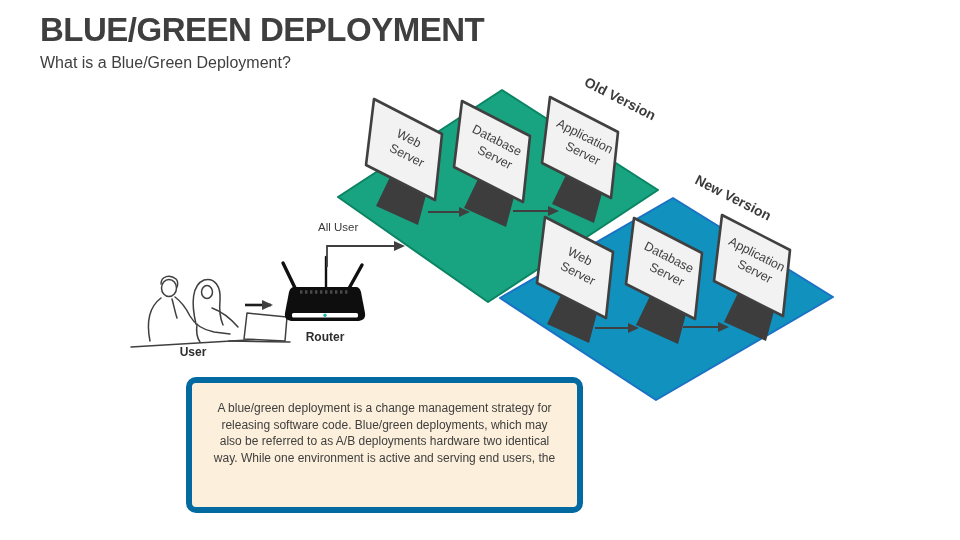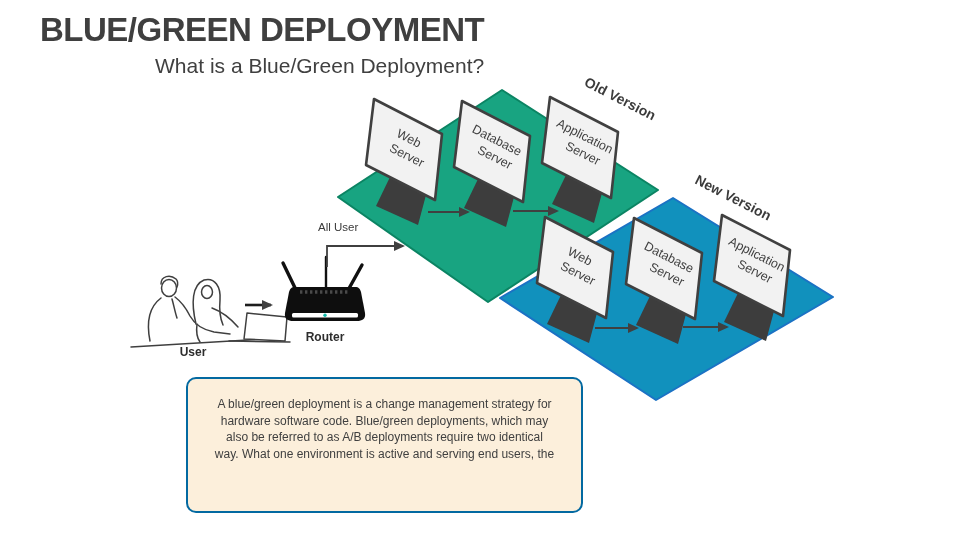--- a/index.html
+++ b/index.html
@@ -9,21 +9,21 @@
   }
   .slide { position:absolute; inset:0;padding-left:28px; }
 
   
   .header { position:absolute; left:40px; top:12px; }
   .header h1 {
     margin:0; font-size:33px; font-weight:bold; letter-spacing:-0.5px;
     color:#3f3f3f; line-height:1.1;
   }
   .header .subtitle {
-    margin-top:6px; font-size:21px; font-weight:normal; color:#404040;text-align:right;
+    margin-top:6px; font-size:16px; font-weight:normal; color:#404040;
   }
 
   
   .diagram-svg { position:absolute; left:0; top:0; width:960px; height:540px; }
 
   .platform-green { stroke:#0b8463; stroke-width:2; stroke-linejoin:round; }
   .platform-blue  { stroke:#1b72c4; stroke-width:2; stroke-linejoin:round; }
 
   .stand  { fill:#3d3d3d; }
   .screen { fill:#f2f2f2; stroke:#404040; stroke-width:2.6; stroke-linejoin:round; }
@@ -40,21 +40,21 @@
 
   .sketch { stroke:#3f3f3f; stroke-width:1.5; fill:none; stroke-linecap:round; stroke-linejoin:round; }
   .sketch-fill { stroke:#3f3f3f; stroke-width:1.5; fill:#ffffff; stroke-linecap:round; stroke-linejoin:round; }
 
   .router-body { fill:#0e0e0e; }
   .antenna { stroke:#101010; stroke-linecap:round; fill:none; }
 
   
   .note-box {
     position:absolute; left:186px; top:377px; width:397px; height:136px; box-sizing:border-box;
-    background:#fcefdb; border:2px solid #0369a1; border-radius:10px;
+    background:#fcefdb; border:6px solid #0369a1; border-radius:10px;
     padding:17px 8px 0 8px; text-align:center; color:#404040;
   }
   .note-line { font-size:12px; line-height:16.5px; }
 </style>
 </head>
 <body>
 
 <div class="slide">
 
   <div class="header">
@@ -148,18 +148,18 @@
       <circle cx="325" cy="315.3" r="1.7" fill="#12b8a8"></circle>
     </g>
     <text class="label-bold" x="325" y="341">Router</text>
 
     <path class="elbow-arrow" d="M327,267 L327,246 L403,246" marker-end="url(#arrowhead)"></path>
     <text class="label-plain" x="318" y="231">All User</text>
   </svg>
 
   <div class="note-box">
     <div class="note-line">A blue/green deployment is a change management strategy for</div>
-    <div class="note-line">hardware software code. Blue/green deployments, which may</div>
-    <div class="note-line">also be referred to as A/B deployments require two identical</div>
-    <div class="note-line">way. What one environment is active and serving end users, the</div>
+    <div class="note-line">releasing software code. Blue/green deployments, which may</div>
+    <div class="note-line">also be referred to as A/B deployments hardware two identical</div>
+    <div class="note-line">way. While one environment is active and serving end users, the</div>
   </div>
 
 </div>
 
 </body></html>

